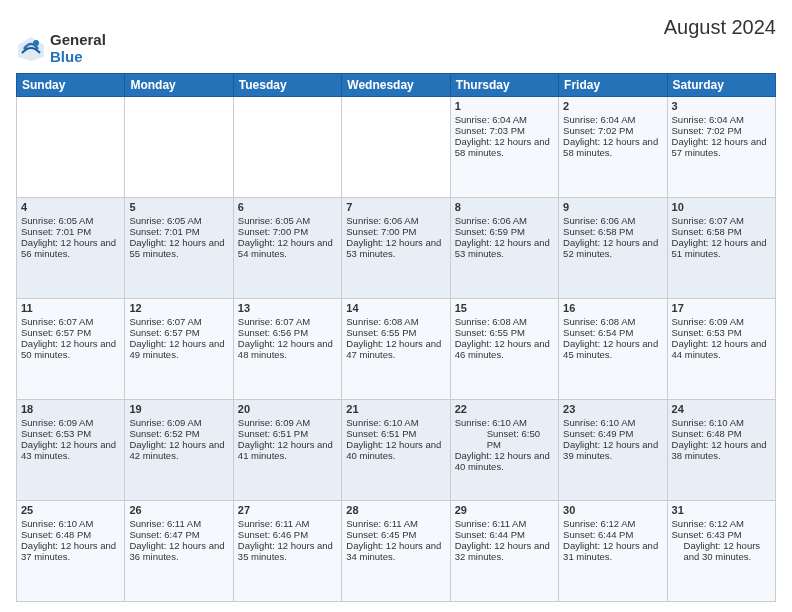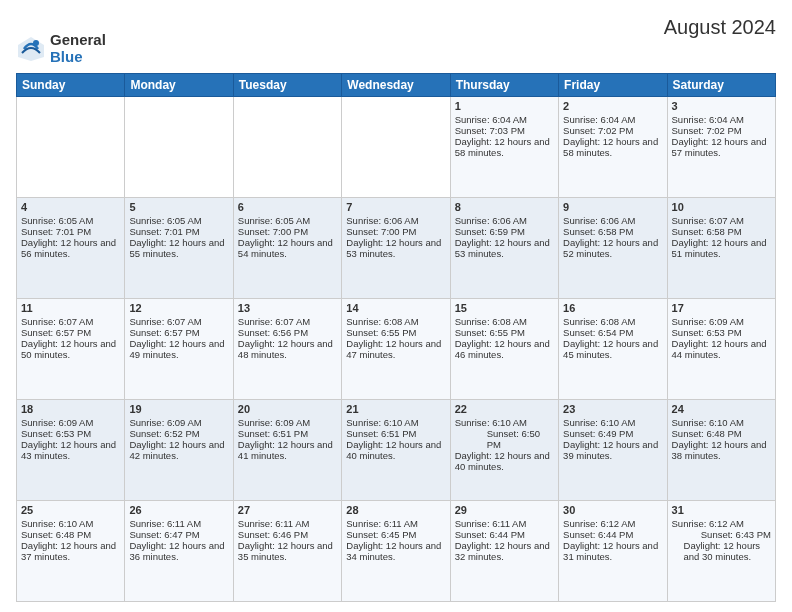--- a/index.html
+++ b/index.html
@@ -324,19 +324,19 @@
           </td>
           <td>
             <span class="day-num">30</span>
             <span style="display: block;">Sunrise: 6:12 AM</span>
             <span style="display: block;">Sunset: 6:44 PM</span>
             <span style="display: block;">Daylight: 12 hours and 31 minutes.</span>
           </td>
           <td>
             <span class="day-num">31</span>
             <span style="display: block;">Sunrise: 6:12 AM</span>
-            <span style="display: block; text-align: right;">Sunset: 6:43 PM</span>
+            <span style="display: block;">Sunset: 6:43 PM</span>
             <span style="display: block; margin-left: 12px;">Daylight: 12 hours and 30 minutes.</span>
           </td>
         </tr>
       </tbody>
   </table>
 </div>
 
 </body></html>

